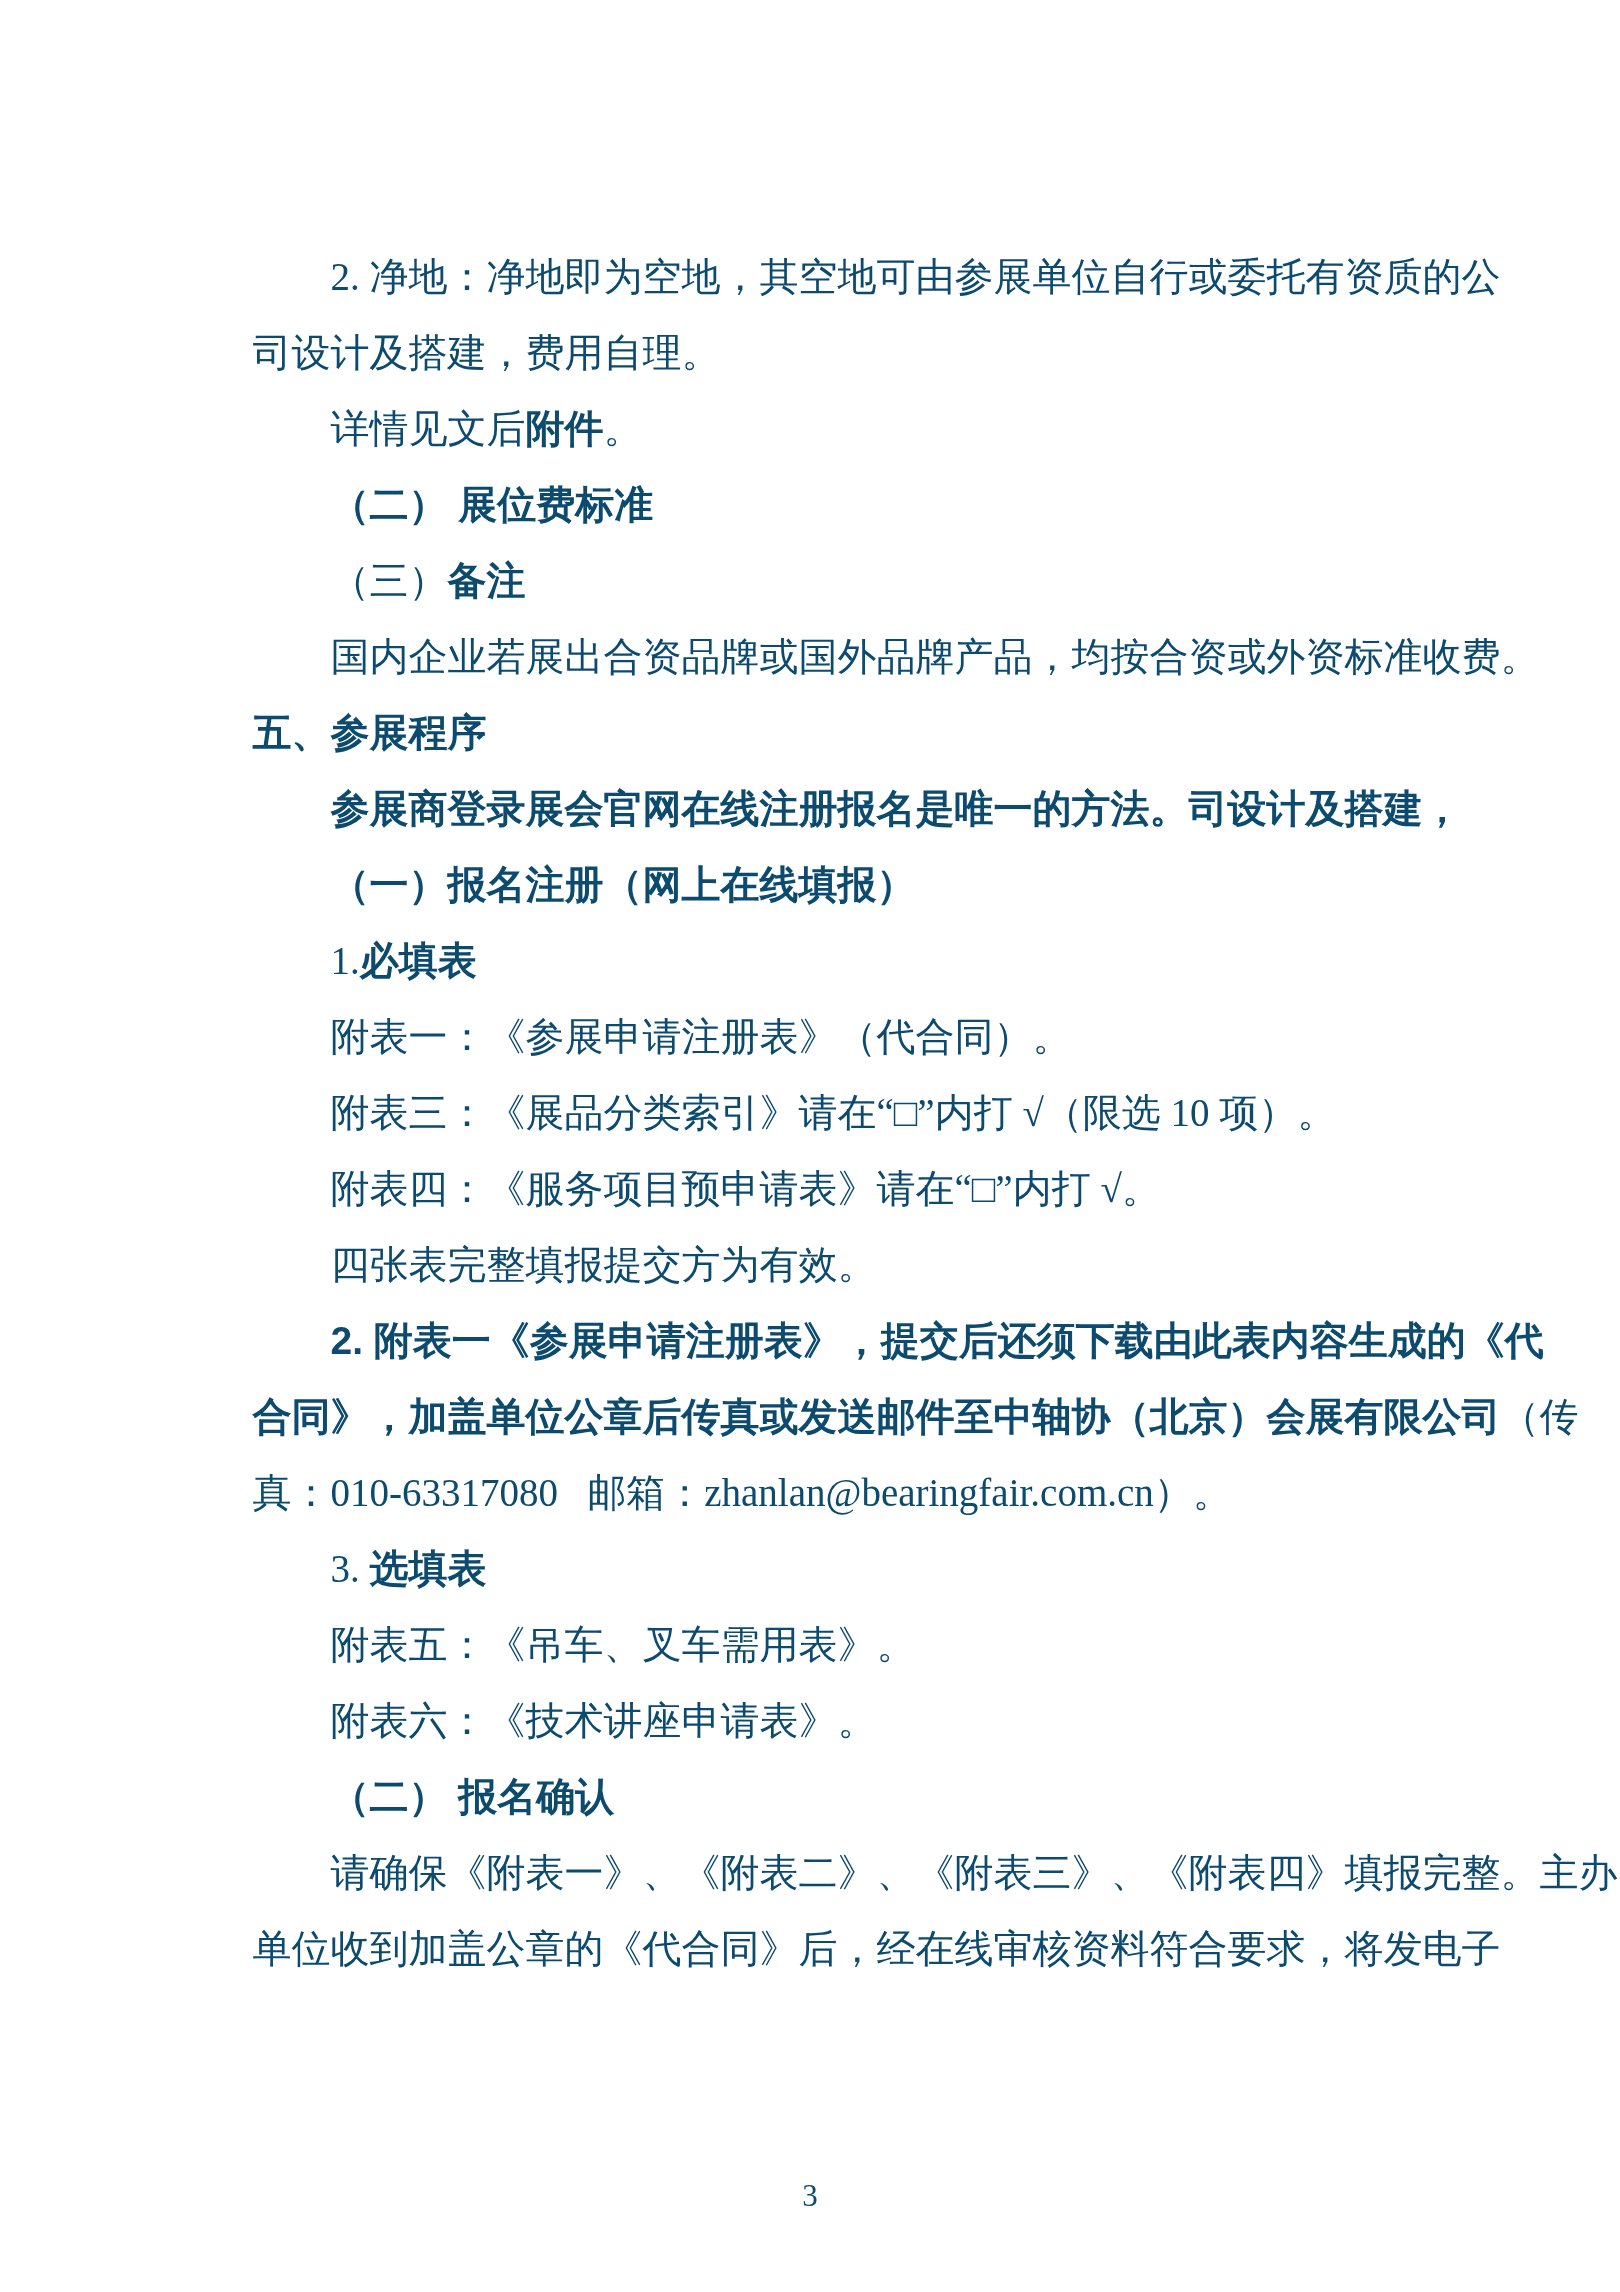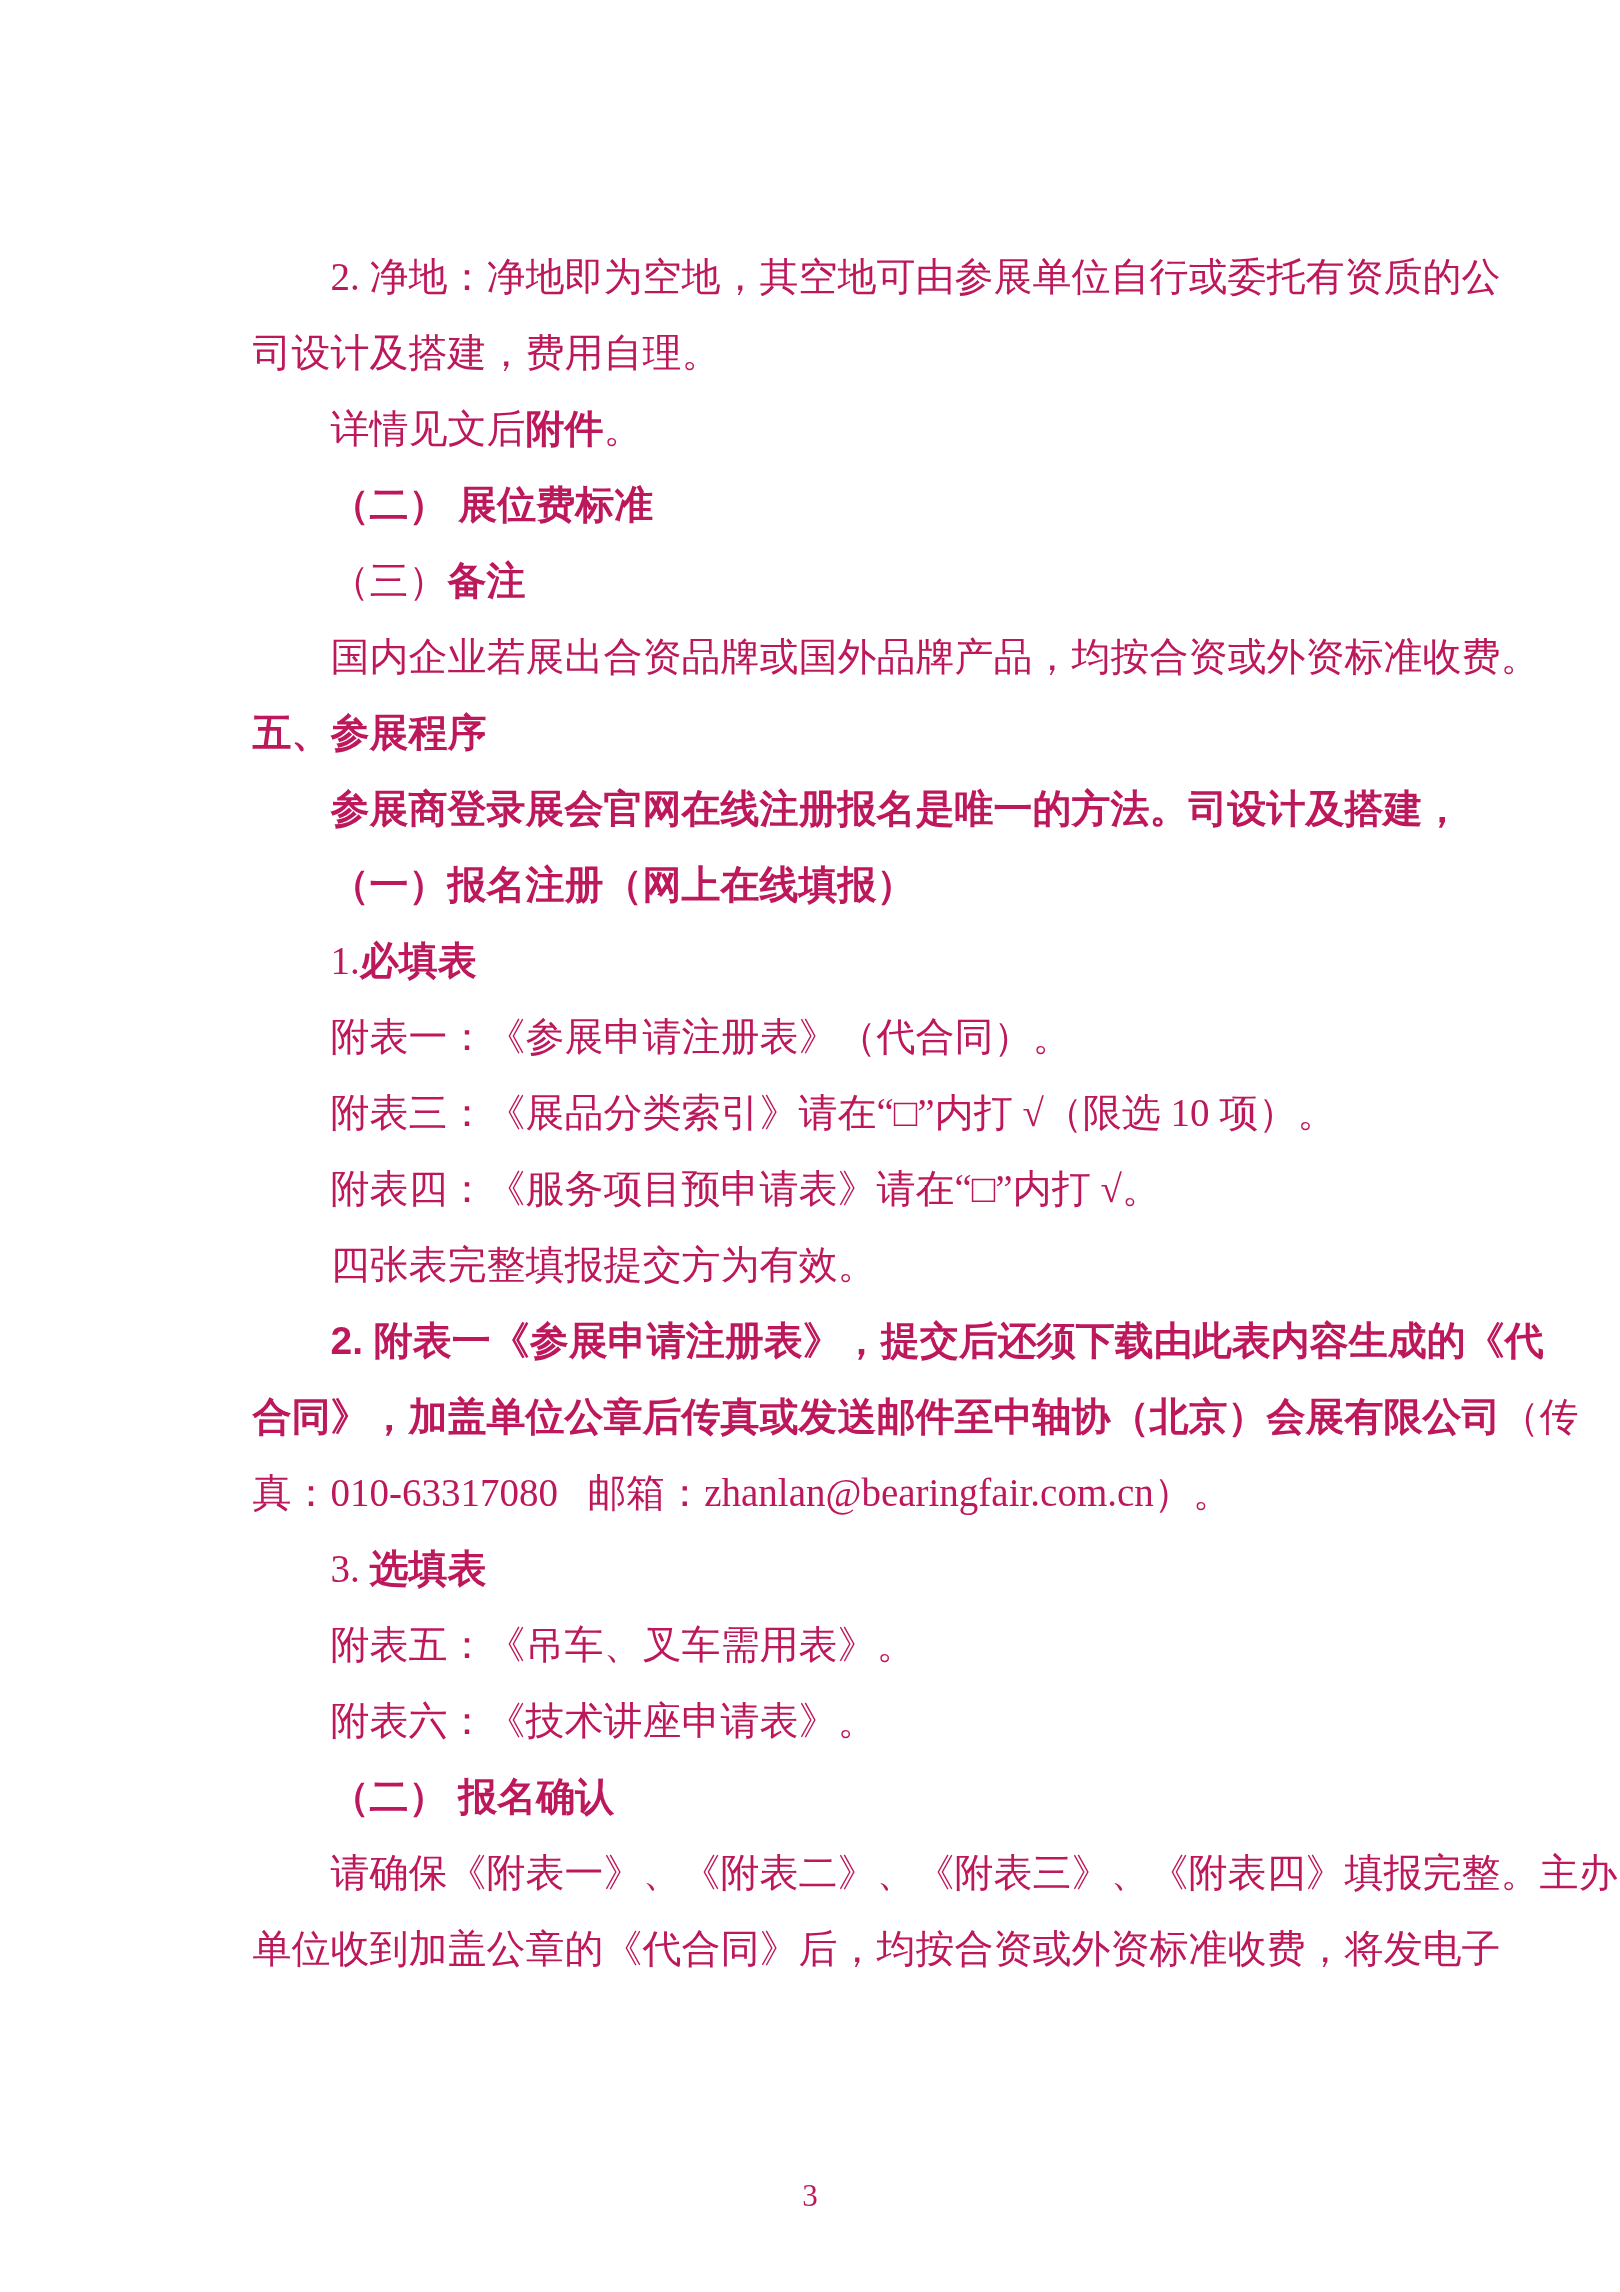--- a/index.html
+++ b/index.html
@@ -6,21 +6,21 @@
     margin: 0;
     padding: 0;
     background: #888;
   }
   .page {
     position: relative;
     width: 1620px;
     height: 2293px;
     margin: 0 auto;
     background: #ffffff;
-    color: #be185d;
+    color: #0c4a6e;
     overflow: hidden;
   }
   .content {
     position: absolute;
     left: 194px;
     top: 163px;
     width: 1264px;
   }
   .line {
     height: 76px;
@@ -144,20 +144,20 @@
 
     <div class="line ind">
       <span class="b">（二） 报名确认</span>
     </div>
 
     <div class="line ind">
       <span class="r">请确保《附表一》、《附表二》、《附表三》、《附表四》填报完整。主办</span>
     </div>
 
     <div class="line">
-      <span class="r">单位收到加盖公章的《代合同》后，均按合资或外资标准收费，将发电子</span>
+      <span class="r">单位收到加盖公章的《代合同》后，经在线审核资料符合要求，将发电子</span>
     </div>
 
   </div>
 
   <div class="pageno">3</div>
 </div>
 
 
 </body></html>

